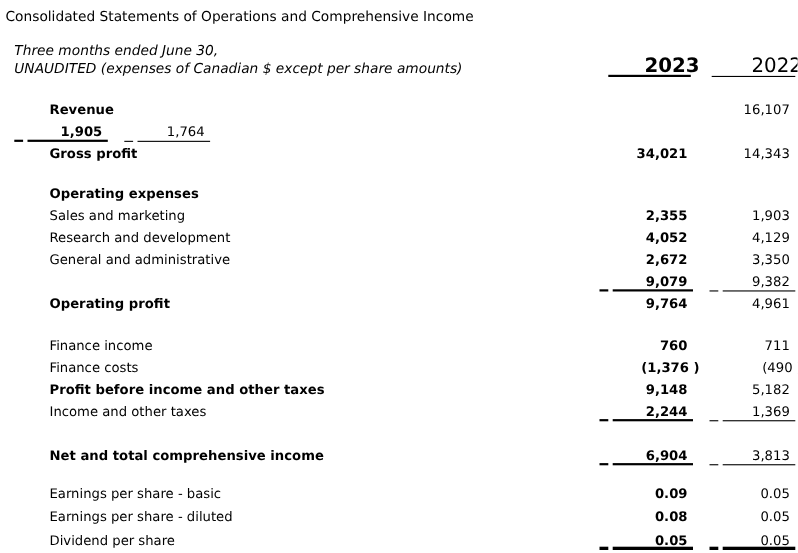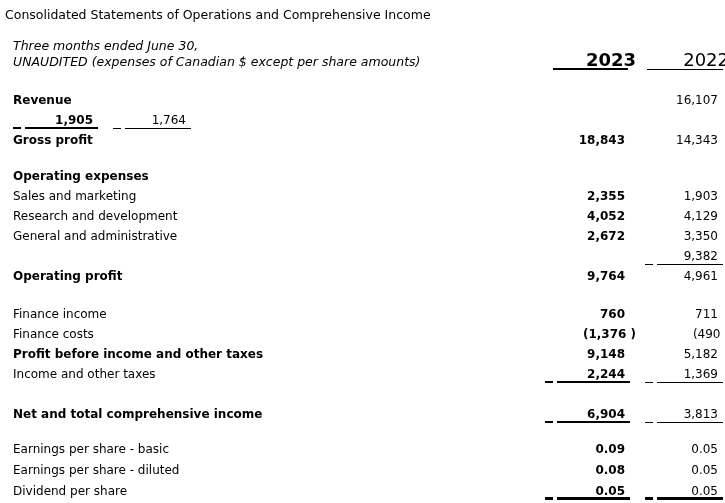--- a/index.html
+++ b/index.html
@@ -40,21 +40,21 @@
     content: ""; position: absolute; left: 6px; right: 6px; bottom: 0;
     border-bottom: 1.5px solid #000;
   }
 
   
   .row {
     display: flex; align-items: center;
     height: 20px; padding-left: 13px; width: 729px;
   }
   .row.tall { height: 21px; }
-  .label { flex: 1 1 auto; min-width: 0; white-space: nowrap; }
+  .label { flex: 1 1 auto; min-width: 0; white-space: nowrap; margin-left: 32px; }
   .b { font-weight: bold; }
 
   .cell {
     position: relative; height: 100%; flex: 0 0 auto;
     display: flex; align-items: center; justify-content: flex-end;
   }
   .c23 { width: 91px; }
   .c22 { width: 88px; margin-left: 5px; }
   .val { padding-right: 11px; white-space: nowrap; }
   .val.neg { margin-right: -11px; }
@@ -104,21 +104,21 @@
         <span class="val b">1,905</span>
       </div>
     <div class="cell c22 ul">
         <span class="val">1,764</span>
       </div>
   </div>
 
   <div class="row">
     <div class="label b">Gross profit</div>
     <div class="cell c23">
-        <span class="val b">18,843</span>
+        <span class="val b">34,021</span>
       </div>
     <div class="cell c22">
         <span class="val">14,343</span>
       </div>
   </div>
 
   <div class="sp" style="height:16px"></div>
 
   <div class="row">
     <div class="label b">Operating expenses</div>
@@ -155,20 +155,23 @@
     <div class="cell c23">
         <span class="val b">2,672</span>
       </div>
     <div class="cell c22">
         <span class="val">3,350</span>
       </div>
   </div>
 
   <div class="row">
     <div class="label"></div>
+    <div class="cell c23 ul">
+        <span class="val b">9,079</span>
+      </div>
     <div class="cell c22 ul">
         <span class="val">9,382</span>
       </div>
   </div>
 
   <div class="row">
     <div class="label b">Operating profit</div>
     <div class="cell c23">
         <span class="val b">9,764</span>
       </div>

